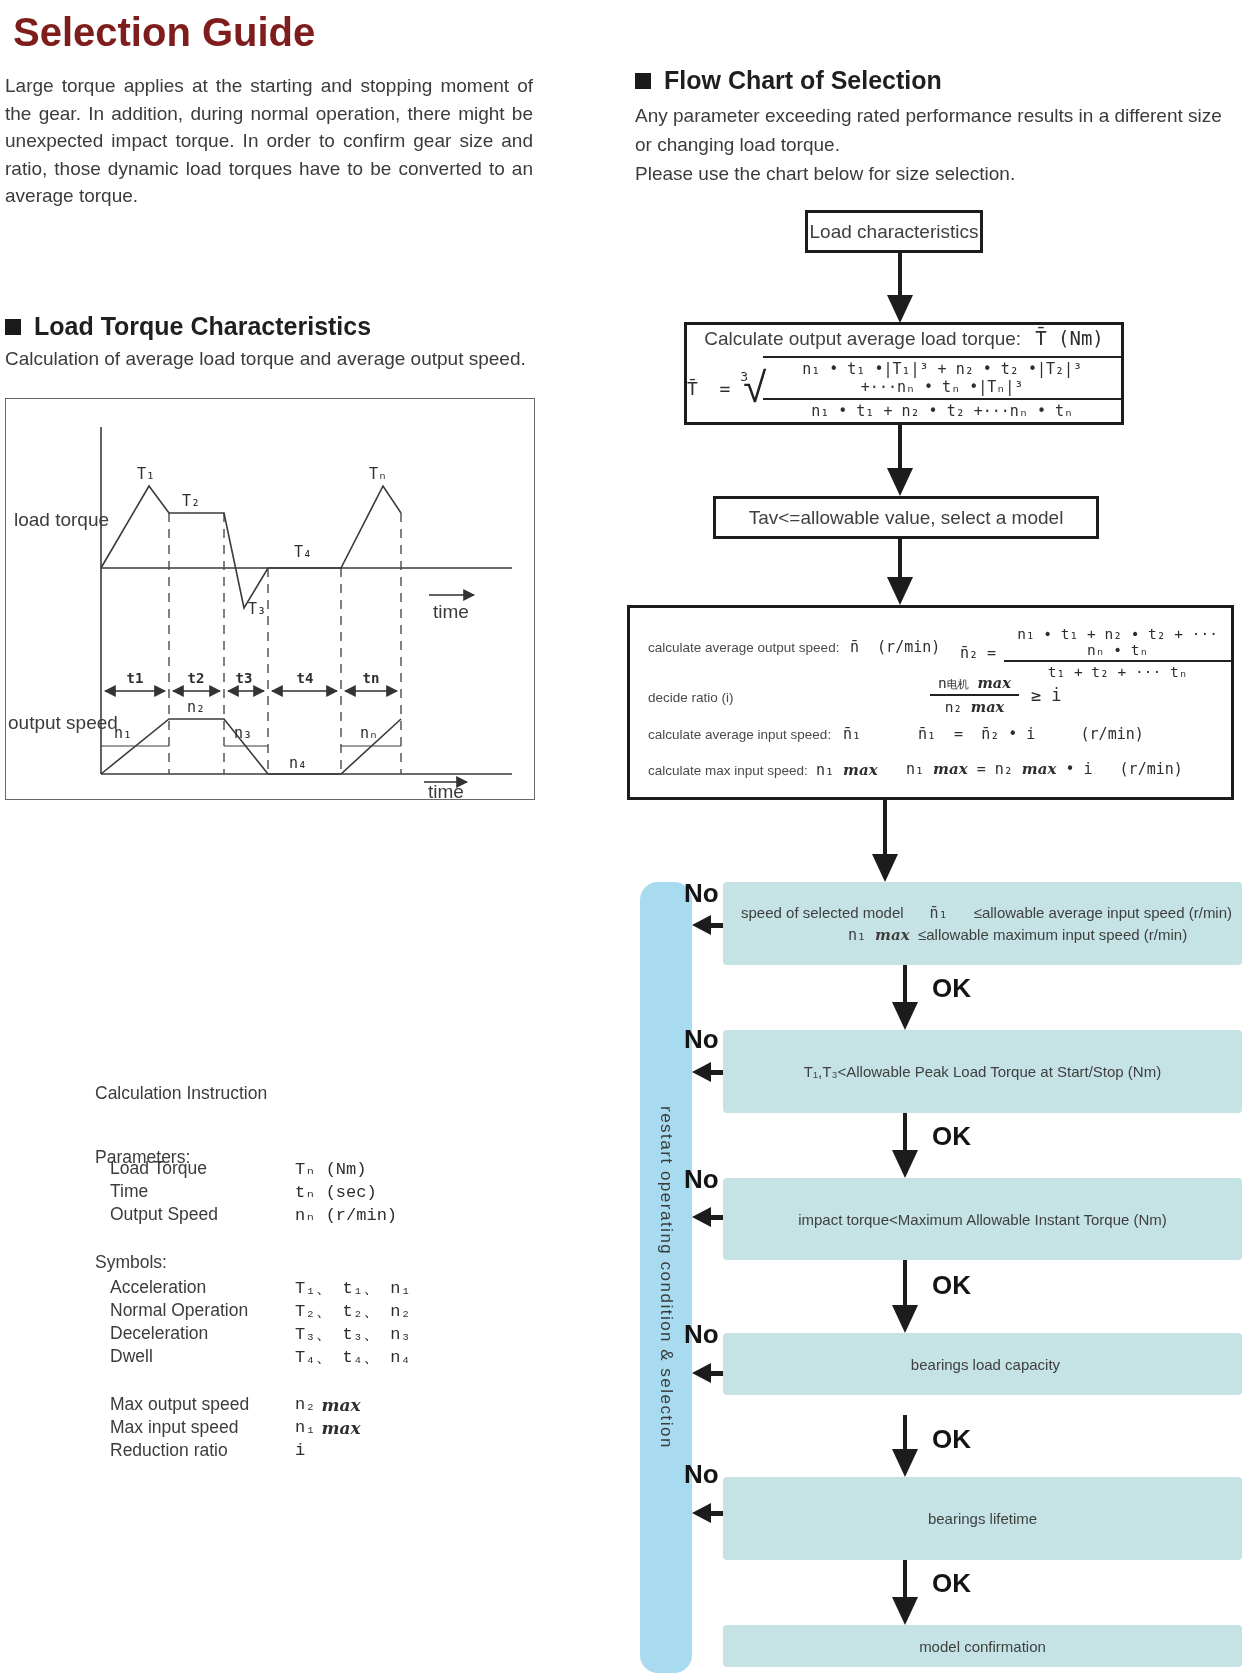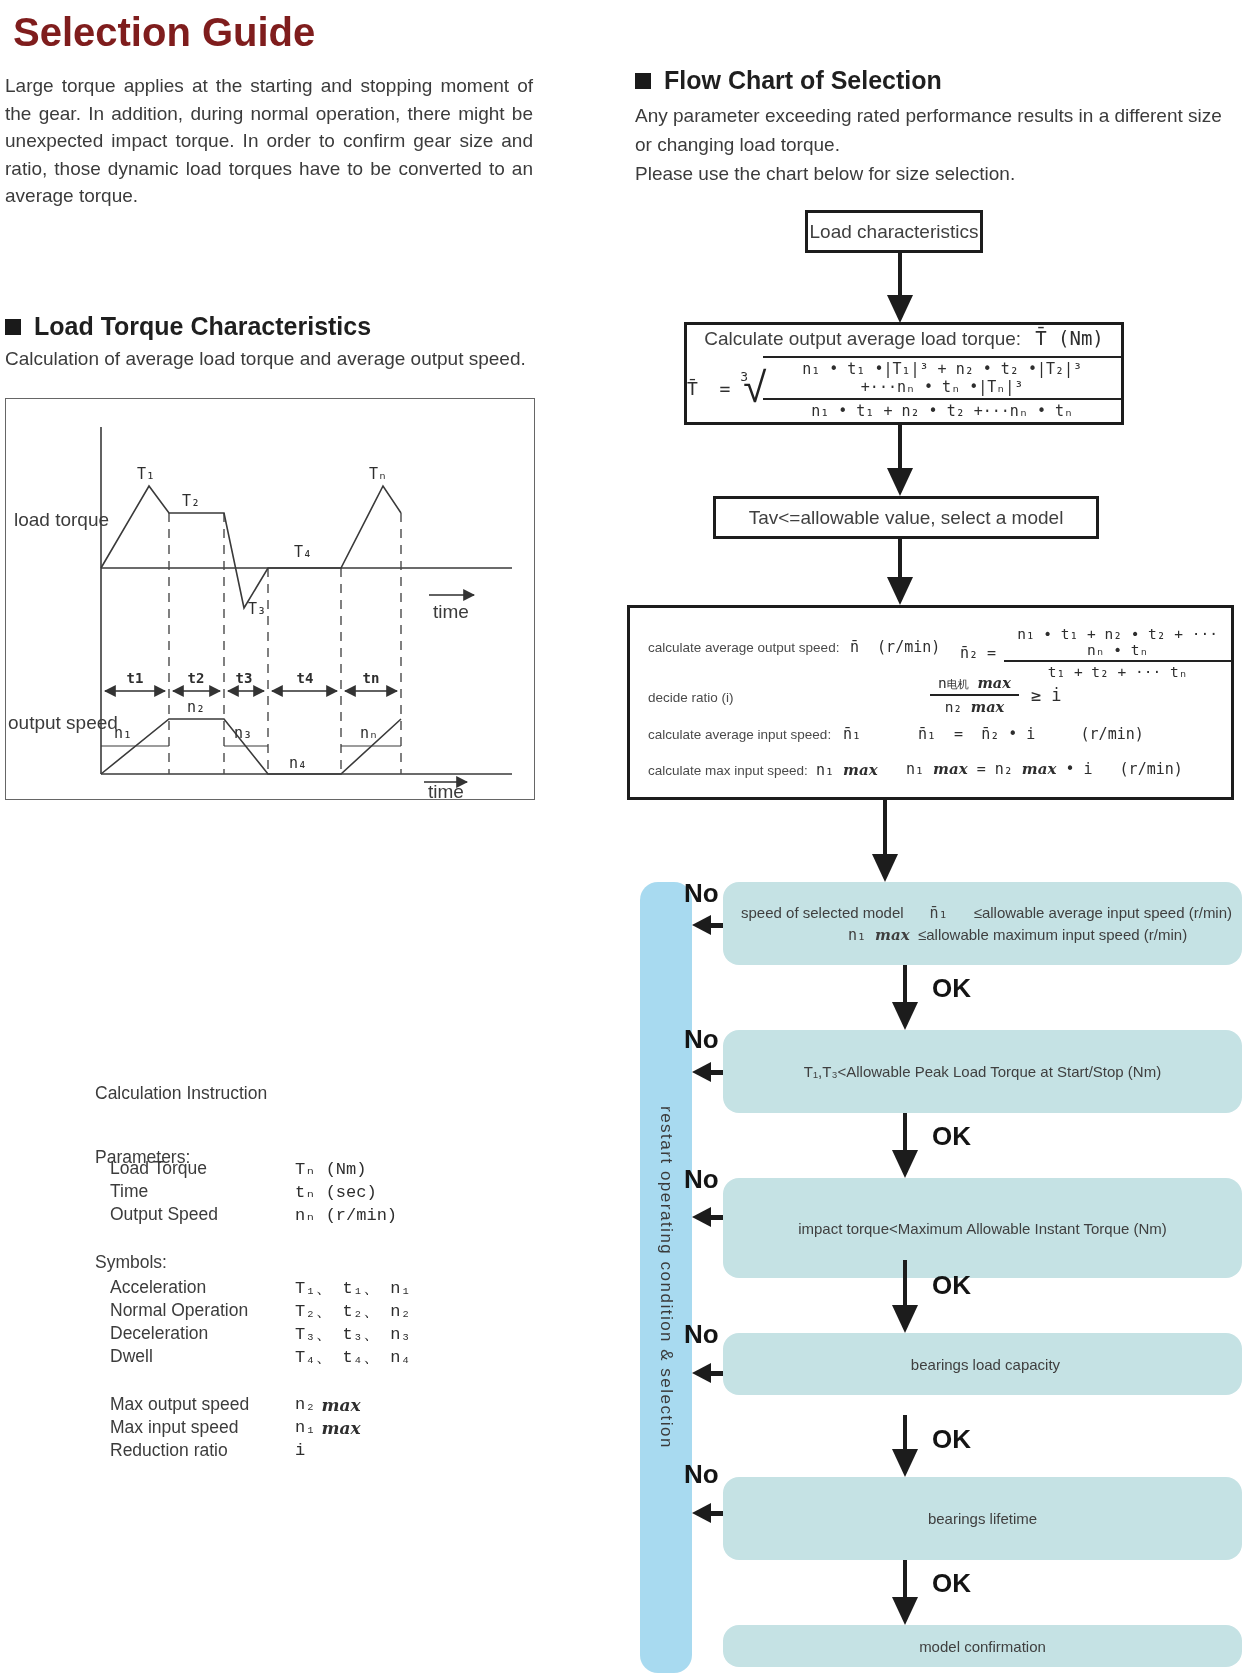--- a/index.html
+++ b/index.html
@@ -71,21 +71,21 @@
   .frac .den { padding-top:2px; }
 
   .calcbig { position:absolute; left:627px; top:605px; width:607px; height:195px; border:3px solid #1c1c1c; box-sizing:border-box; }
   .r4row { position:absolute; left:0; width:100%; display:block; }
   .r4lab { position:absolute; left:18px; font-size:13.5px; color:#4a4a4a; white-space:nowrap; }
   .r4mid { position:absolute; font-size:15px; color:#2e2e2e; white-space:pre; }
   .r4eq { position:absolute; font-size:15px; color:#2e2e2e; display:flex; align-items:center; }
   .smfrac { font-size:14.5px; }
 
   .teal {
-    position:absolute; left:723px; width:519px; background:#c5e2e4; border-radius:16px;
+    position:absolute; left:723px; width:519px; background:#c5e2e4; border-radius:4px;
     color:#3f3f3f; font-size:15px; display:flex; align-items:center; justify-content:center;
     text-align:center; box-sizing:border-box;
   }
   .restart-bar {
     position:absolute; left:640px; top:882px; width:52px; height:791px;
     background:#a8daf0; border-radius:18px; display:flex; align-items:center; justify-content:center;
   }
   .restart-bar span { writing-mode:vertical-rl; font-size:17px; color:#3a3a3a; letter-spacing:1.5px; }
   .c1 { flex-direction:column; align-items:flex-start; justify-content:center; text-align:left; gap:4px; }
   .c1 .l1, .c1 .l2 { display:flex; align-items:baseline; white-space:pre; }
@@ -337,21 +337,21 @@
     <span>T₁,T₃&lt;Allowable Peak Load Torque at Start/Stop (Nm)</span>
   </div>
   <div class="biglab" style="left:684px; top:1024px;">No</div>
   <div class="stem-h" style="left:710px; top:1070px; width:13px;"></div>
   <div class="head-left" style="left:692px; top:1062px;"></div>
 
   <div class="stem-v" style="left:903px; top:1113px; height:37px;"></div>
   <div class="head-down" style="left:892px; top:1150px;"></div>
   <div class="biglab" style="left:932px; top:1121px;">OK</div>
 
-  <div class="teal" style="top:1178px; height:100px;">
+  <div class="teal" style="top:1178px; height:82px;">
     <span>impact torque&lt;Maximum Allowable Instant Torque (Nm)</span>
   </div>
   <div class="biglab" style="left:684px; top:1164px;">No</div>
   <div class="stem-h" style="left:710px; top:1215px; width:13px;"></div>
   <div class="head-left" style="left:692px; top:1207px;"></div>
 
   <div class="stem-v" style="left:903px; top:1260px; height:45px;"></div>
   <div class="head-down" style="left:892px; top:1305px;"></div>
   <div class="biglab" style="left:932px; top:1270px;">OK</div>
 

